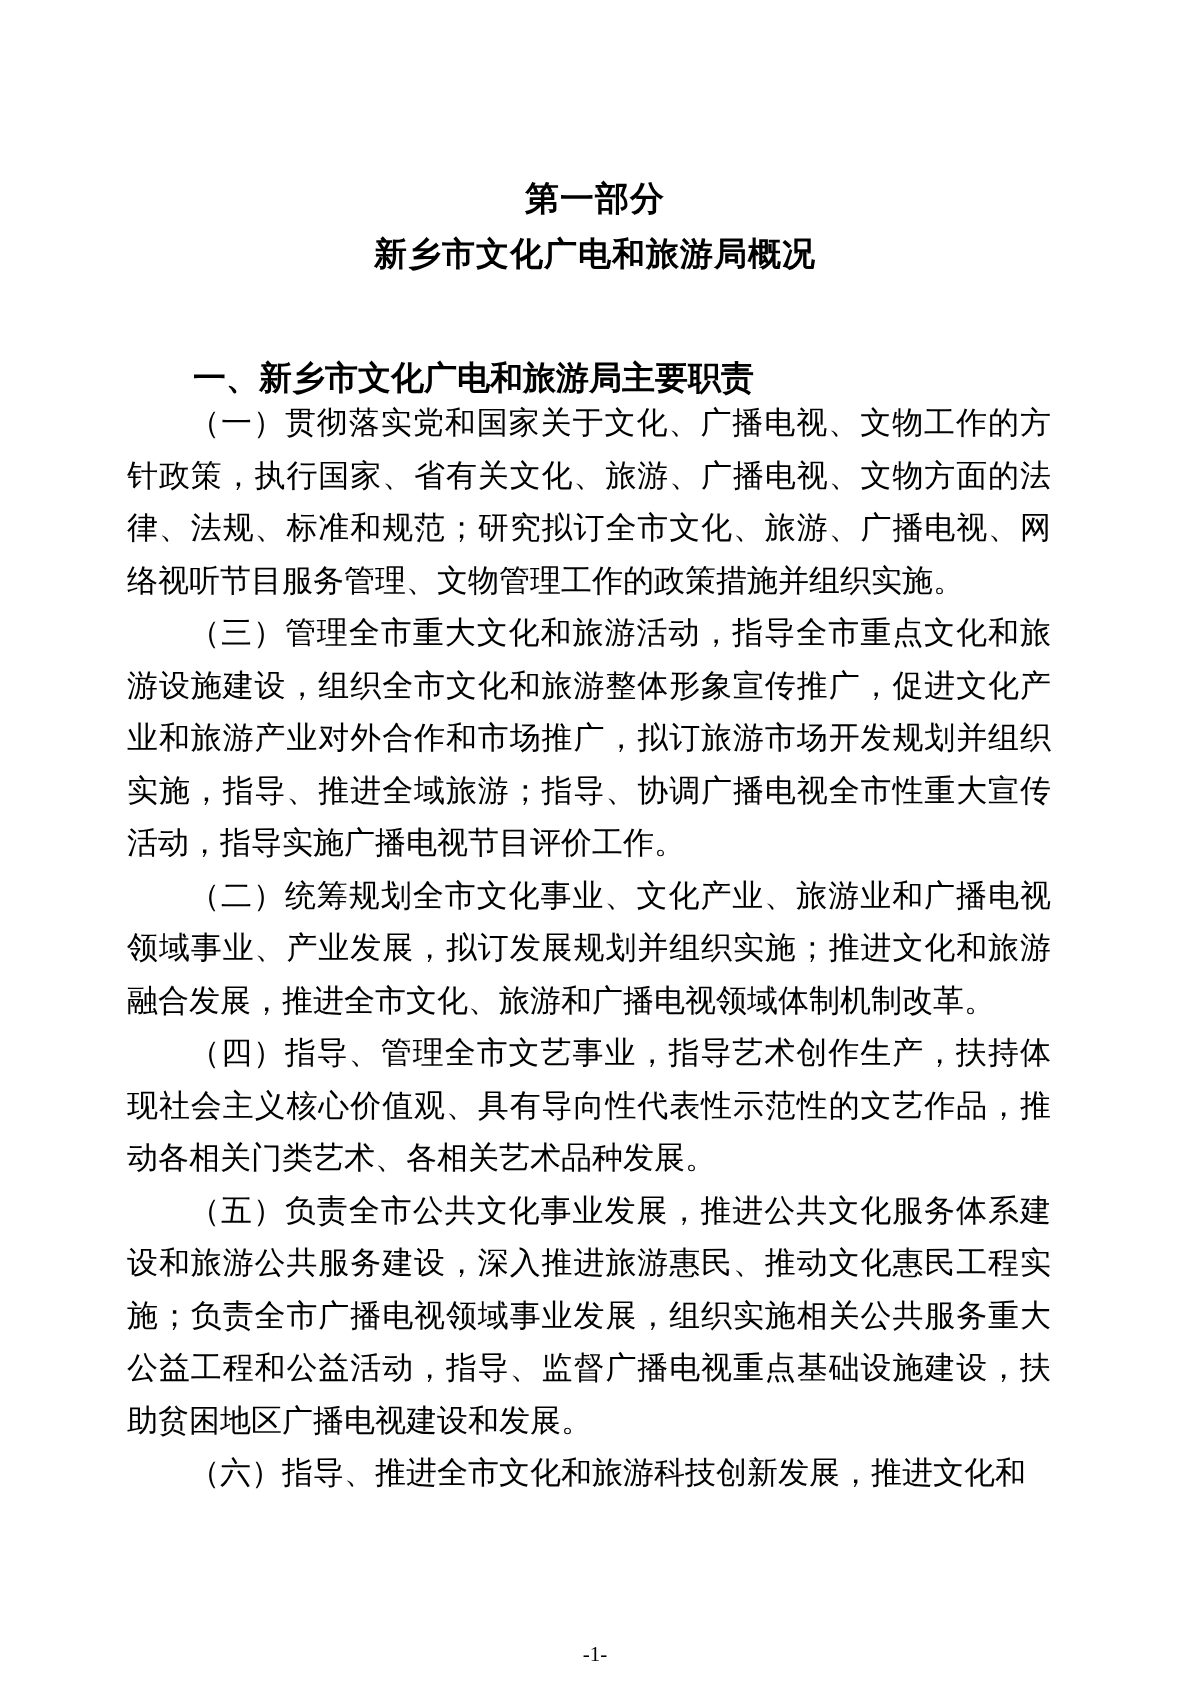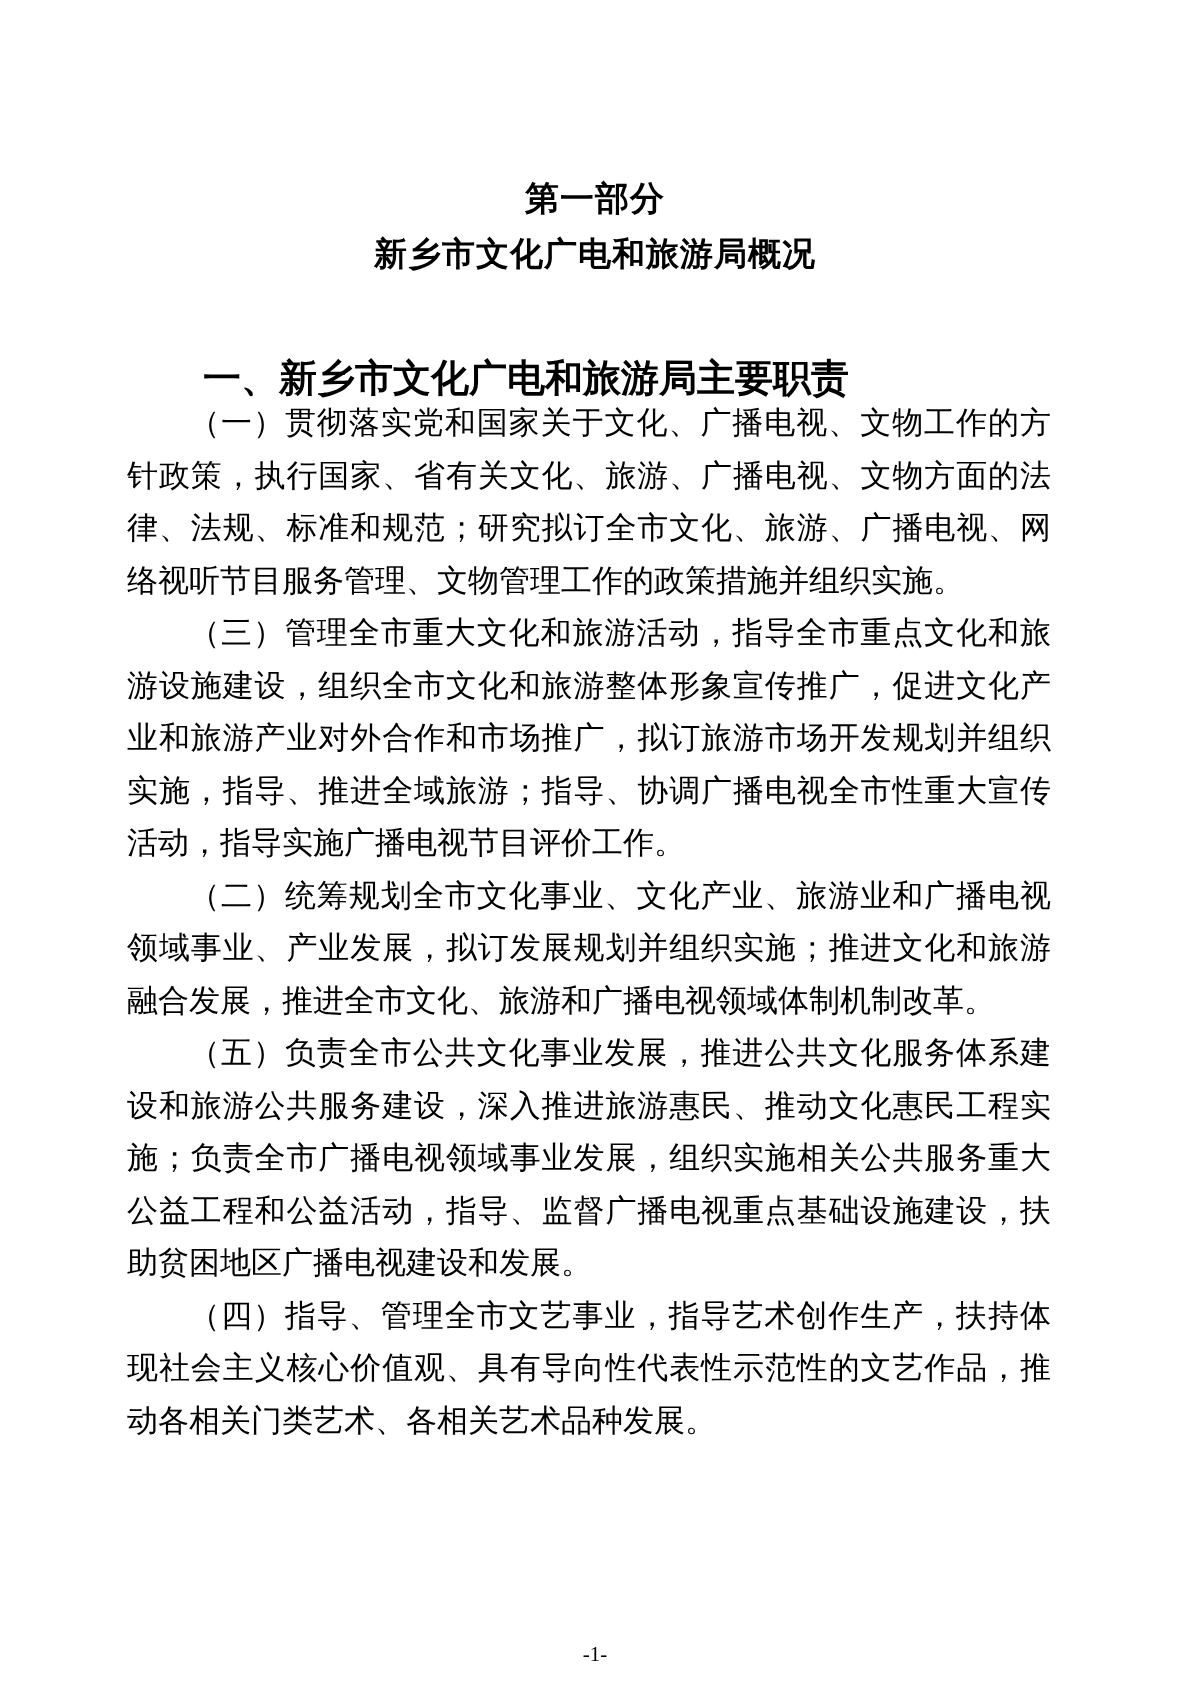--- a/index.html
+++ b/index.html
@@ -53,21 +53,21 @@
   }
 
   
   .section-heading {
     position: absolute;
     top: 356px;
     left: 127px;
     width: 924px;
     font-family: "Liberation Sans", sans-serif;
     font-weight: bold;
-    font-size: 38px;
+    font-size: 33px;
     line-height: 44px;
     text-indent: 2em;
     color: #000000;
   }
 
   
   .body-text {
     position: absolute;
     top: 399px;
     left: 127px;
@@ -106,19 +106,20 @@
   <div class="part-title">第一部分</div>
 
   <div class="org-title">新乡市文化广电和旅游局概况</div>
 
   <div class="section-heading">一、新乡市文化广电和旅游局主要职责</div>
 
   <div class="body-text">
     <p>（一）贯彻落实党和国家关于文化、广播电视、文物工作的方针政策，执行国家、省有关文化、旅游、广播电视、文物方面的法律、法规、标准和规范；研究拟订全市文化、旅游、广播电视、网络视听节目服务管理、文物管理工作的政策措施并组织实施。</p>
     <p>（三）管理全市重大文化和旅游活动，指导全市重点文化和旅游设施建设，组织全市文化和旅游整体形象宣传推广，促进文化产业和旅游产业对外合作和市场推广，拟订旅游市场开发规划并组织实施，指导、推进全域旅游；指导、协调广播电视全市性重大宣传活动，指导实施广播电视节目评价工作。</p>
     <p>（二）统筹规划全市文化事业、文化产业、旅游业和广播电视领域事业、产业发展，拟订发展规划并组织实施；推进文化和旅游融合发展，推进全市文化、旅游和广播电视领域体制机制改革。</p>
+    <p>（四）指导、管理全市文艺事业，指导艺术创作生产，扶持体现社会主义核心价值观、具有导向性代表性示范性的文艺作品，推动各相关门类艺术、各相关艺术品种发展。</p>
     <p>（五）负责全市公共文化事业发展，推进公共文化服务体系建设和旅游公共服务建设，深入推进旅游惠民、推动文化惠民工程实施；负责全市广播电视领域事业发展，组织实施相关公共服务重大公益工程和公益活动，指导、监督广播电视重点基础设施建设，扶助贫困地区广播电视建设和发展。</p>
-    <p>（四）指导、管理全市文艺事业，指导艺术创作生产，扶持体现社会主义核心价值观、具有导向性代表性示范性的文艺作品，推动各相关门类艺术、各相关艺术品种发展。</p>
+    <p>（六）指导、推进全市文化和旅游科技创新发展，推进文化和</p>
   </div>
 
   <div class="page-number">-1-</div>
 
 </div>
 
 </body></html>

